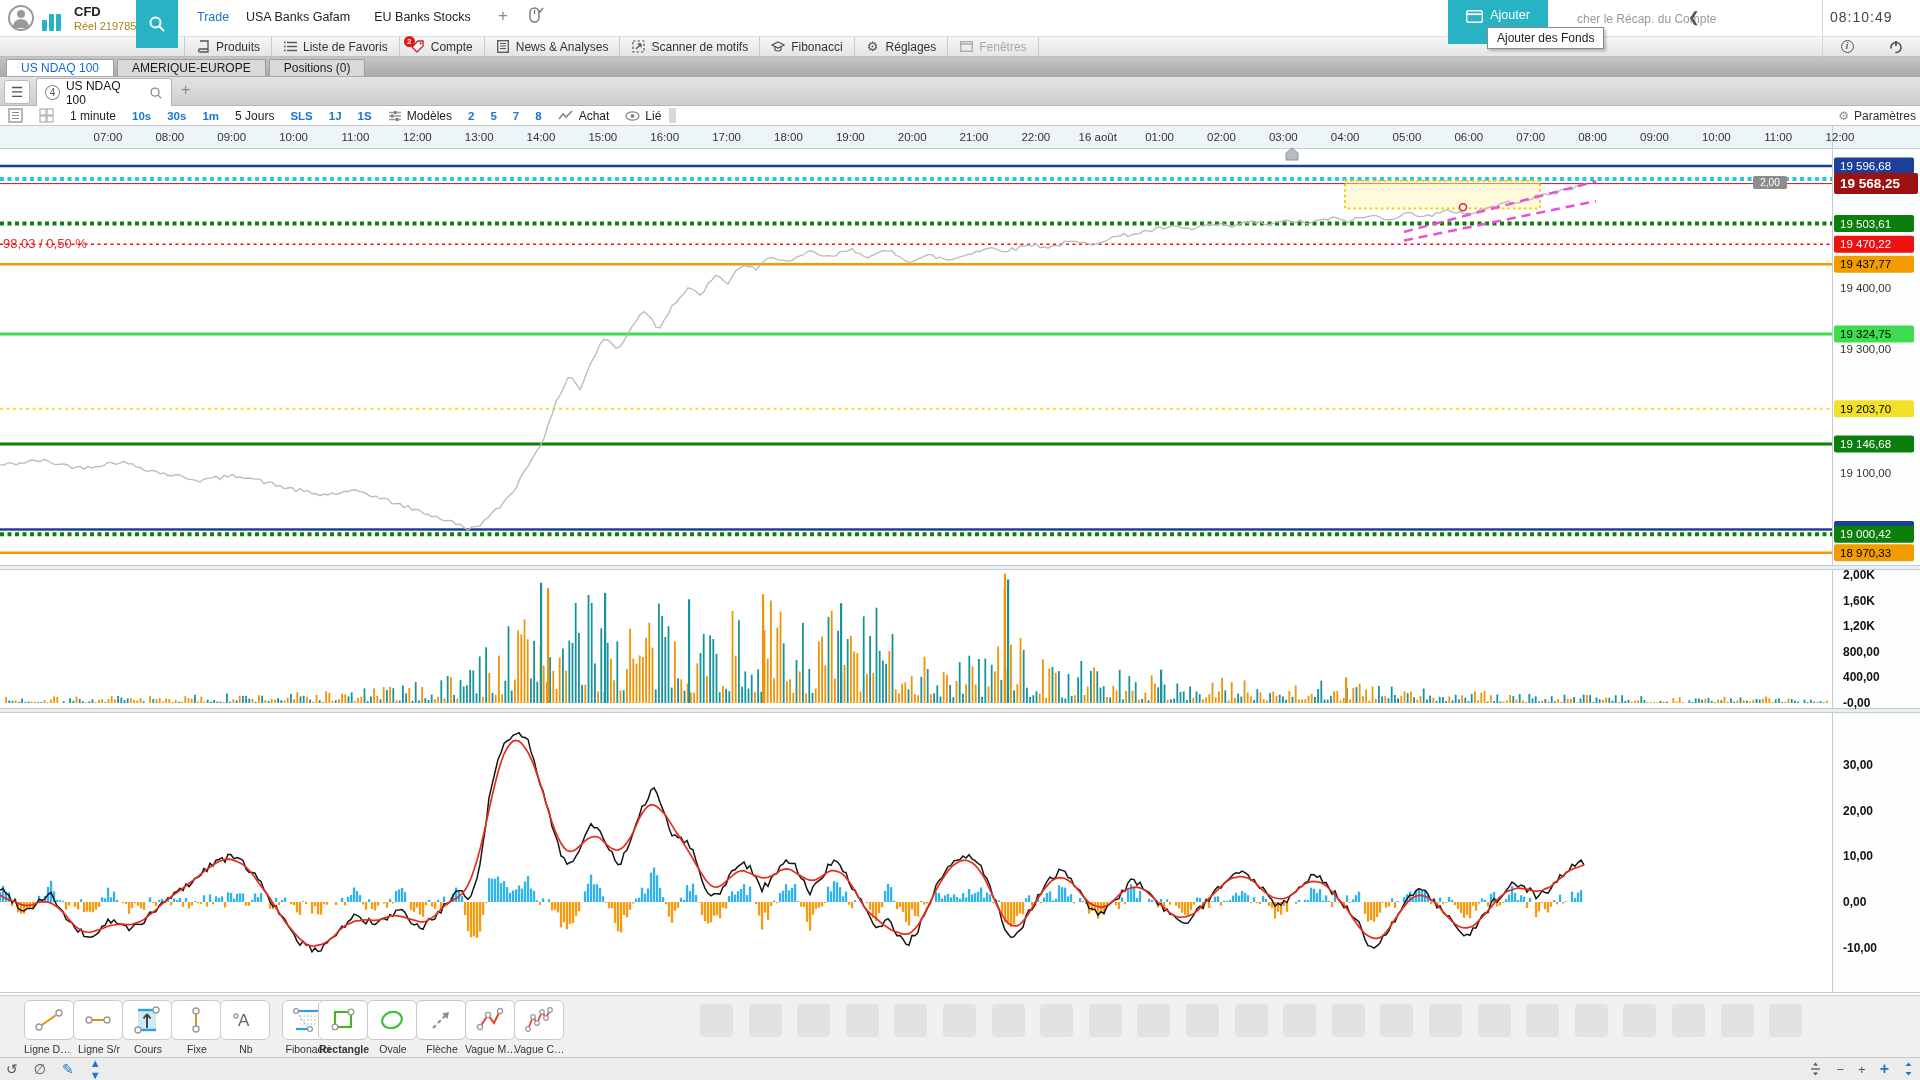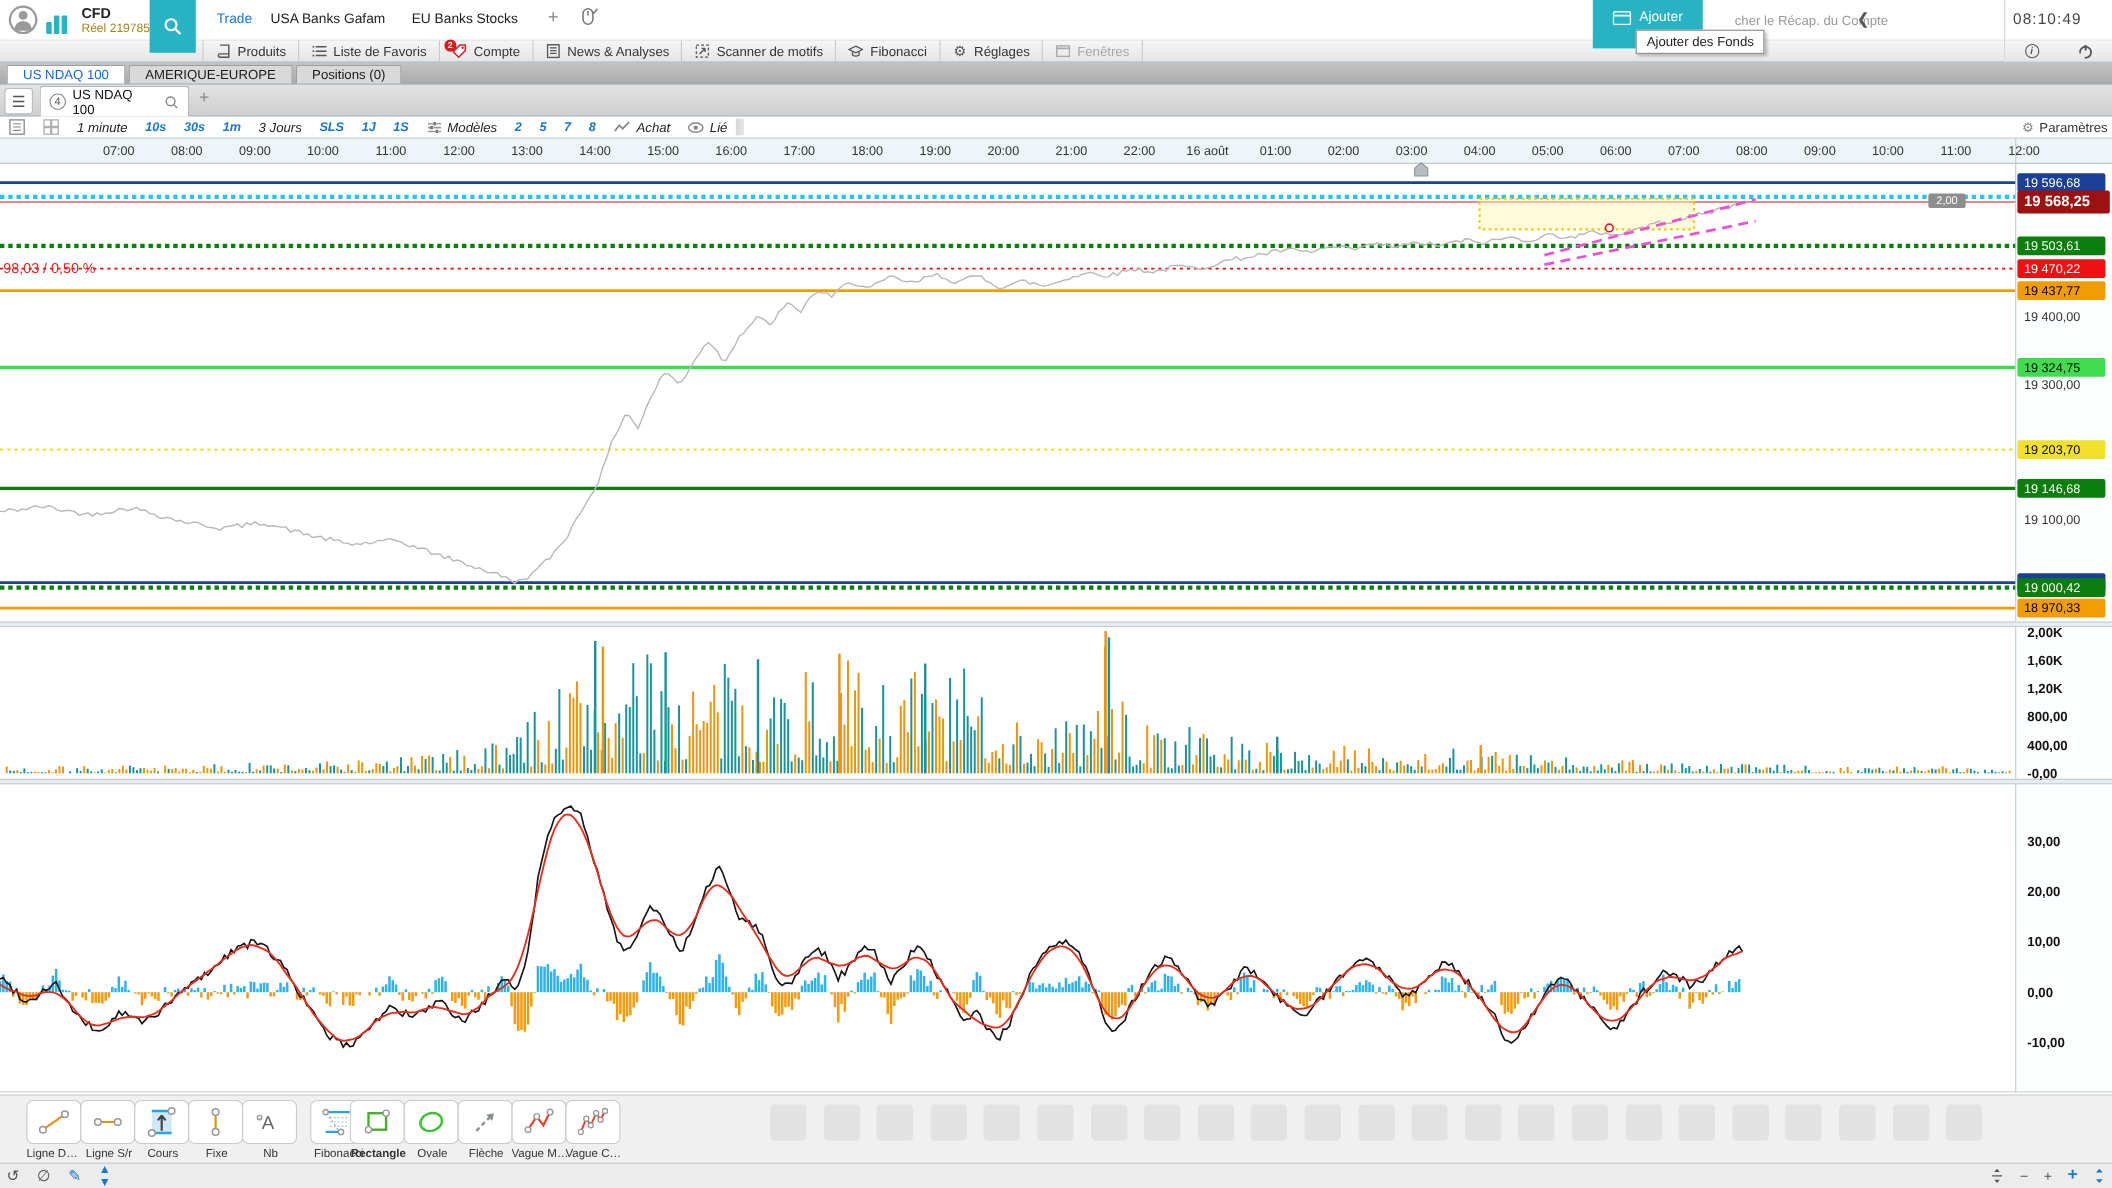--- a/index.html
+++ b/index.html
@@ -1,18 +1,18 @@
 <!DOCTYPE html>
 <html><head>
 <meta charset="utf-8">
 <style>
   * { margin:0; padding:0; box-sizing:border-box; }
   html,body { width:1920px; height:1080px; overflow:hidden; }
   body { font-family:"Liberation Sans", sans-serif; background:#fff; color:#222; }
-  #app { position:relative; width:1920px; height:776px; background:#7dd3fc;padding-left:24px; }
+  #app { position:relative; width:1920px; height:776px; background:#f0abfc;padding-left:24px; }
 
   
   #row1 { position:absolute; left:0; top:0; width:1920px; height:37px; background:#fff; border-bottom:1px solid #e0e0e0; }
   .avatar { position:absolute; left:8px; top:5px; width:26px; height:26px; border:2px solid #9a9a9a; border-radius:50%; }
   .avatar .head { position:absolute; left:7px; top:3px; width:8px; height:8px; border-radius:50%; background:#9a9a9a; }
   .avatar .bodyp { position:absolute; left:3px; top:12px; width:16px; height:9px; border-radius:8px 8px 0 0; background:#9a9a9a; }
   .logo { position:absolute; left:42px; top:7px; width:24px; height:24px; display:flex; align-items:flex-end; gap:2px; }
   .logo i { display:block; width:5px; background:#27b3c3; border-radius:1px; }
   .cfd-title { position:absolute; left:74px; top:4px; font-size:13px; font-weight:bold; color:#222; }
   .cfd-account { position:absolute; left:74px; top:20px; font-size:11px; color:#a8831f; }
@@ -55,21 +55,21 @@
   .quote-change .pct { font-size:11.5px; color:#0a8a0a; }
   .quote-change .abs { font-size:11.5px; color:#333; }
   .px-box { position:absolute; top:78px; width:84px; height:28px; color:#fff; font-size:14.5px; font-weight:bold; text-align:center; line-height:28px; }
   #sell-box { left:1692px; background:linear-gradient(#d29a28,#b97e12); }
   #buy-box { left:1778px; background:linear-gradient(#3ec3d2,#1ba4b4); }
   .spread { position:absolute; left:1753px; top:99px; width:34px; height:13px; background:#8d8d8d; color:#fff; font-size:10px; line-height:13px; text-align:center; border-radius:2px; z-index:3; }
   .r4-icons { position:absolute; left:1866px; top:82px; display:flex; gap:10px; color:#777; font-size:12px; align-items:center; }
 
   
   #row5 { position:absolute; left:0; top:106px; width:1920px; height:20px; background:#fff; border-bottom:1px solid #c8c8c8; display:flex; align-items:center; }
-  .ct-item { display:flex; align-items:center; gap:5px; padding:0 8px; font-size:12px; color:#222; height:19px;font-style:italic; }
+  .ct-item { display:flex; align-items:center; gap:5px; padding:0 8px; font-size:12px; color:#222; height:19px; }
   .ct-sep { width:1px; height:15px; background:#d8d8d8; }
   .ct-blue { color:#1976d2; font-weight:bold; font-size:11.5px; }
   .ct-ico { color:#777; display:inline-flex; }
   #params { position:absolute; right:4px; top:0; height:19px; display:flex; align-items:center; gap:5px; font-size:12px; color:#333; }
 
   
   #chart-svg { position:absolute; left:0; top:126px; }
   svg text { font-family:"Liberation Sans", sans-serif; }
 
   
@@ -306,21 +306,21 @@
       <div class="ct-item">
         <span class="ct-blue">10s</span>
       </div>
       <div class="ct-item">
         <span class="ct-blue">30s</span>
       </div>
       <div class="ct-item">
         <span class="ct-blue">1m</span>
       </div>
       <div class="ct-item">
-        <span class="">3 Jours</span>
+        <span class="">5 Jours</span>
       </div>
       <div class="ct-item">
         <span class="ct-blue">SLS</span>
       </div>
       <div class="ct-item">
         <span class="ct-blue">1J</span>
       </div>
       <div class="ct-item">
         <span class="ct-blue">1S</span>
       </div>

